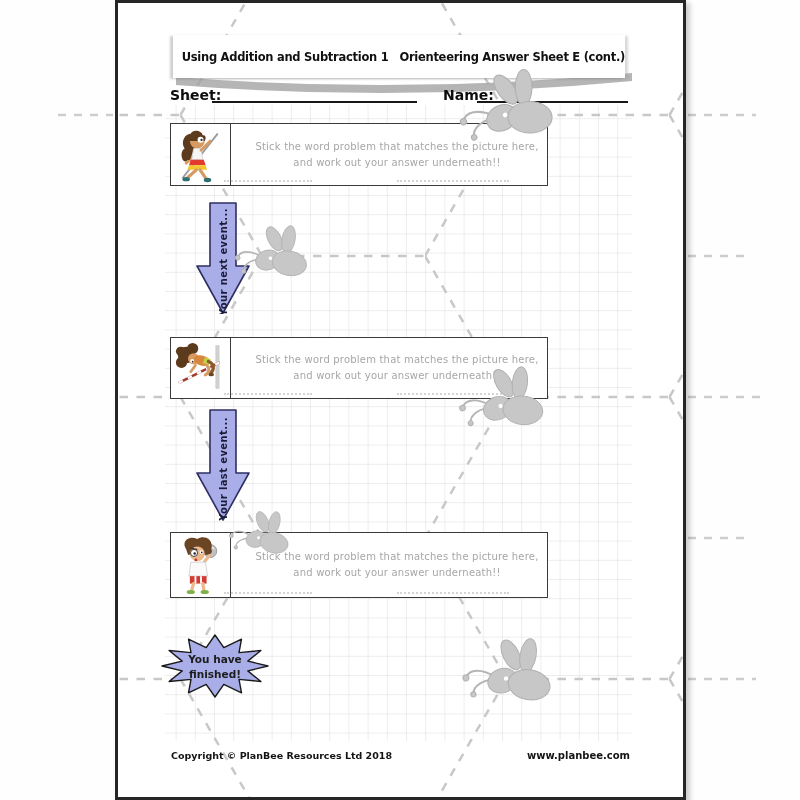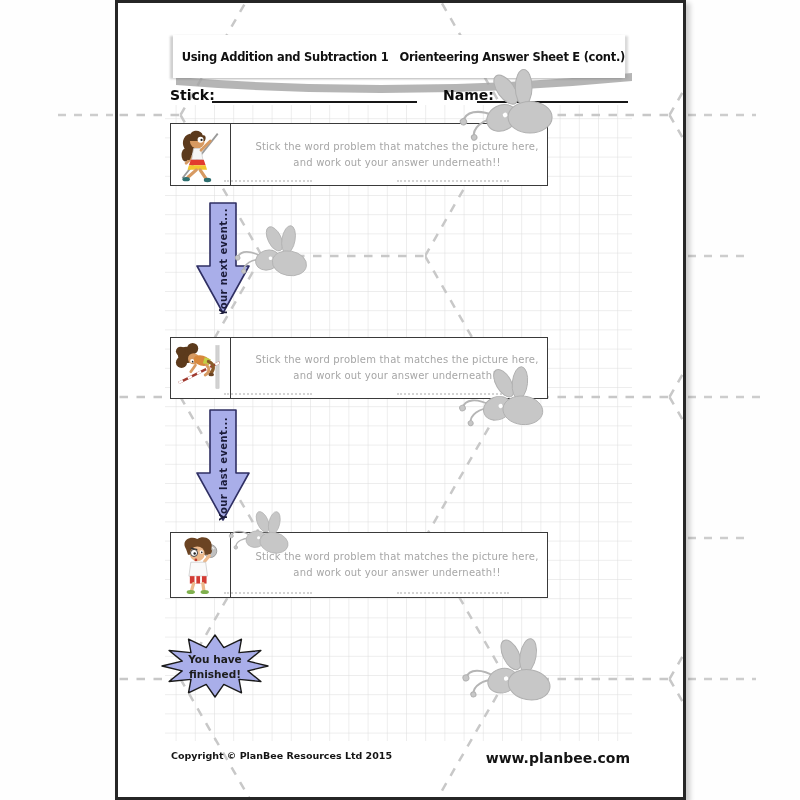--- a/index.html
+++ b/index.html
@@ -48,21 +48,21 @@
   }
   .glue{position:absolute;bottom:3px;border-top:2px dotted #d4d4d4;height:0;}
   .glue.gl{left:14%;width:88px;}
   .glue.gr{left:60%;width:112px;}
   
   .arrow{position:absolute;left:78px;z-index:5;}
   .star{position:absolute;left:40px;top:629px;z-index:5;}
   svg text{font-family:"DejaVu Sans", sans-serif;}
   
   .footer-left{position:absolute;left:53px;top:747px;font-size:9.5px;font-weight:bold;color:#141414;z-index:4;}
-  .footer-right{position:absolute;right:53px;top:747px;font-size:14px;font-weight:bold;color:#141414;z-index:4;}
+  .footer-right{position:absolute;right:53px;top:747px;font-size:10px;font-weight:bold;color:#141414;z-index:4;}
   
   .bee-layer{position:absolute;left:0;top:0;z-index:9;pointer-events:none;}
 </style>
 </head>
 <body>
 
 <div class="canvas">
 
   <svg class="bleed-svg" width="800" height="800">
     <g stroke="#cdcdcd" stroke-width="2.5" stroke-dasharray="8 8">
@@ -101,21 +101,21 @@
 
       <svg class="banner-shadow" width="470" height="34">
         <path d="M8,16 Q235,34 464,12 L464,20 Q235,42 8,24 Z" fill="#a2a2a2" opacity="0.8"></path>
       </svg>
 
       <div class="banner">
         <span class="t t-left">Using Addition and Subtraction 1</span>
         <span class="t t-right">Orienteering Answer Sheet E (cont.)</span>
       </div>
 
-      <span class="field-label" style="left:52px;top:84px;">Stick:</span>
+      <span class="field-label" style="left:52px;top:84px;">Sheet:</span>
       <div class="field-line" style="left:94px;top:98px;width:205px;"></div>
       <span class="field-label" style="left:325px;top:84px;">Name:</span>
       <div class="field-line" style="left:359px;top:98px;width:151px;"></div>
 
       <div class="abox" style="top:120px;height:63px;">
         <div class="cell">
           <svg width="52" height="58" viewBox="0 0 56 62">
             <line x1="8" y1="56" x2="46" y2="8" stroke="#9a9a9a" stroke-width="2"></line>
             <line x1="22" y1="30" x2="12" y2="40" stroke="#d79a62" stroke-width="3" stroke-linecap="round"></line>
             <path d="M16,8 C8,10 6,20 12,26 C8,30 10,38 16,36 L22,22 Z" fill="#5c3a1c"></path>
@@ -214,21 +214,21 @@
         <div class="glue gl"></div>
         <div class="glue gr"></div>
       </div>
 
       <svg class="star" width="114" height="68">
         <polygon points="110,34 89.8,38.9 102.9,49.5 81,47.4 83.5,60.8 65.8,52.4 57,65 48.2,52.4 30.5,60.8 33,47.4 11.1,49.5 24.2,38.9 4,34 24.2,29.1 11.1,18.5 33,20.6 30.5,7.2 48.2,15.6 57,3 65.8,15.6 83.5,7.2 81,20.6 102.9,18.5 89.8,29.1" fill="#a9aee9" stroke="#1a1a1a" stroke-width="1.4" stroke-linejoin="round"></polygon>
         <text x="57" y="31" text-anchor="middle" font-size="10.5" font-weight="600" fill="#1c1c1c">You have</text>
         <text x="57" y="46" text-anchor="middle" font-size="10.5" font-weight="600" fill="#1c1c1c">finished!</text>
       </svg>
 
-      <span class="footer-left">Copyright © PlanBee Resources Ltd 2015</span>
+      <span class="footer-left">Copyright © PlanBee Resources Ltd 2018</span>
       <span class="footer-right">www.planbee.com</span>
 
     </div>
   </div>
 
   <svg class="bee-layer" width="800" height="800">
     <defs>
       <g id="bee">
         <path d="M-18,-6 C-28,-18 -40,-22 -46,-14" fill="none" stroke="#b5b5b5" stroke-width="2"></path>
         <circle cx="-46" cy="-14" r="3" fill="#c7c7c7" stroke="#b0b0b0"></circle>

